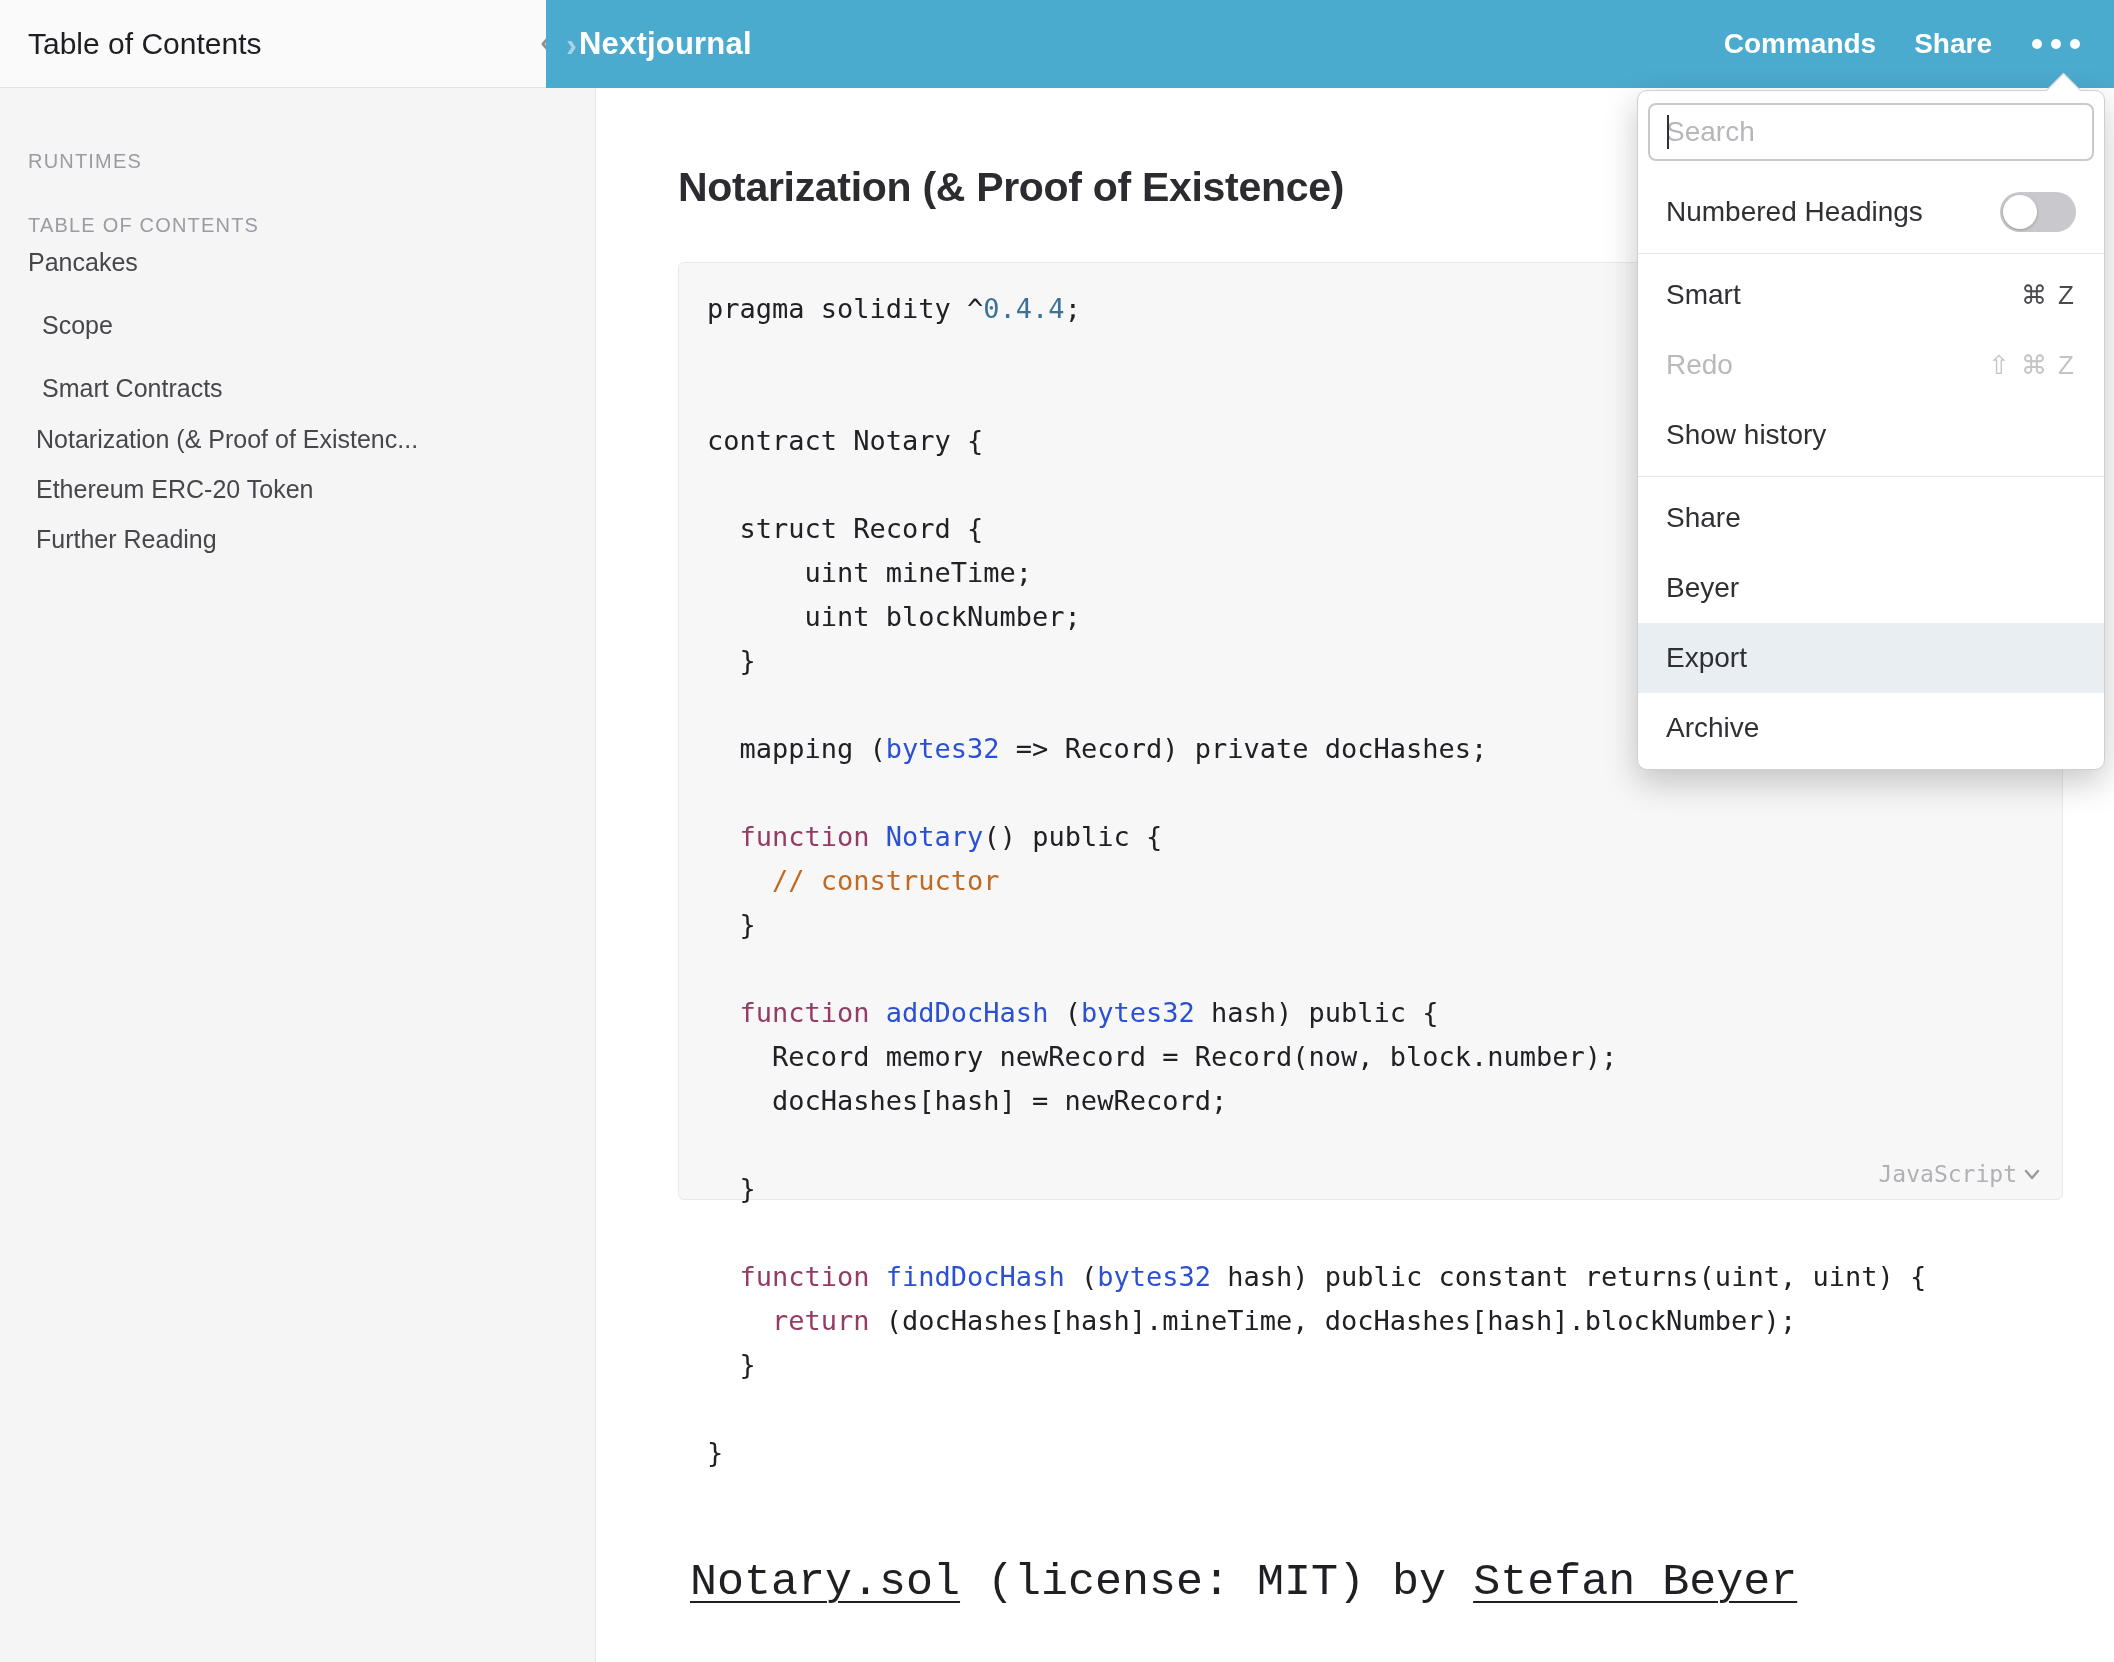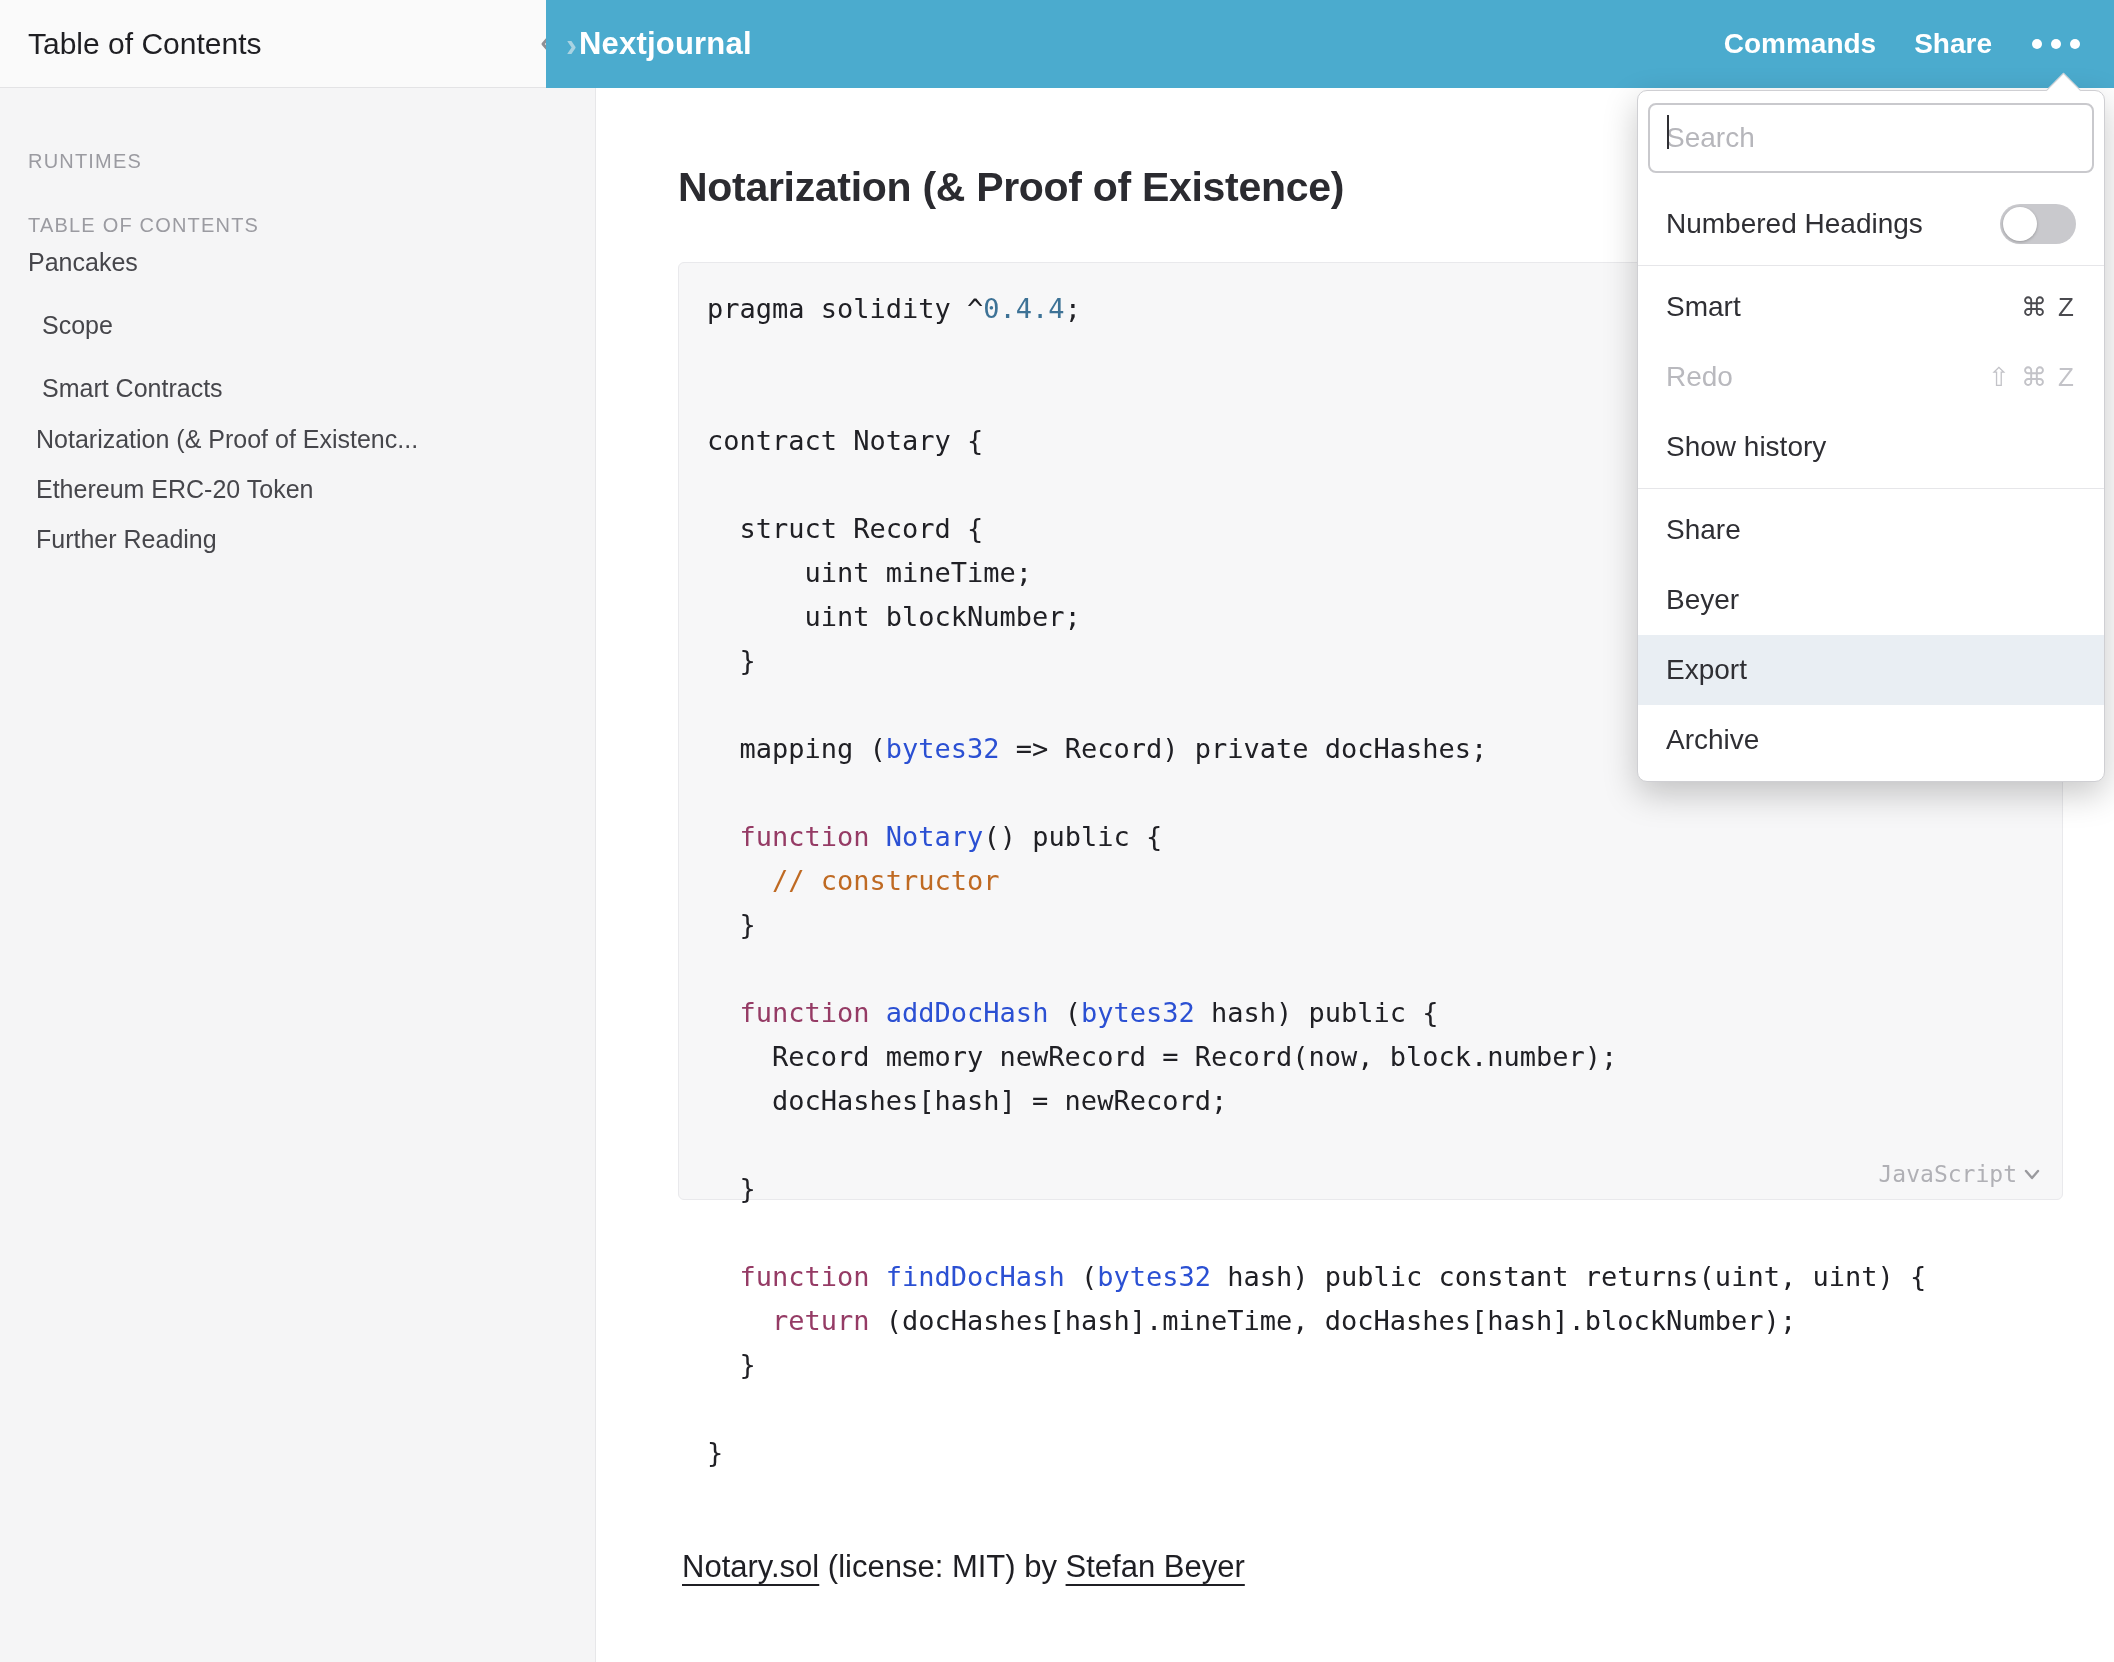--- a/index.html
+++ b/index.html
@@ -40,33 +40,33 @@
   
   .main-heading { position:absolute; left:678px; top:164px; margin:0; font-size:41px;
                   font-weight:700; color:#2b2b30; letter-spacing:-0.3px; }
   .code-block { position:absolute; left:678px; top:262px; width:1385px; height:938px;
                 background:#f7f7f8; border:1px solid #e9e9ec; border-radius:6px; box-sizing:border-box; }
   .code-pre { margin:0; padding:24px 28px; font-family:"DejaVu Sans Mono",monospace;
               font-size:27px; line-height:44px; color:#202025; }
   .code-line { white-space:pre; min-height:44px; }
   .lang-label { position:absolute; right:22px; bottom:12px; display:flex; align-items:center; gap:7px;
                 font-family:"DejaVu Sans Mono",monospace; font-size:23px; color:#b0b0b5; cursor:pointer; }
-  .footer-note { position:absolute; left:678px; top:1545px; margin:4px;
-                 font-family:Liberation Sans, sans-serif; font-size:31px; color:#1f1f24; }
+  .footer-note { position:absolute; left:678px; top:1545px; margin:12px;
+                 font-family:Liberation Mono, monospace; font-size:45px; color:#1f1f24; }
   .footer-note a { color:#1f1f24; text-decoration:underline; text-underline-offset:7px;
                    text-decoration-thickness:2px; cursor:pointer; }
 
   
   .dropdown { position:absolute; left:1637px; top:90px; width:468px; background:#fff;
               border:1px solid #cfcfd3; border-radius:10px;
               box-shadow:0 12px 34px rgba(0,0,0,.22); z-index:10; box-sizing:border-box; }
   .notch { position:absolute; top:-13px; right:28px; width:24px; height:24px; background:#fff;
            border-left:1px solid #cfcfd3; border-top:1px solid #cfcfd3; transform:rotate(45deg); }
   .search-wrap { padding:12px 10px 10px; position:relative; }
-  .search-input { width:100%; box-sizing:border-box; height:70px; border:2px solid #c9c9cd;
+  .search-input { width:100%; box-sizing:border-box; height:58px; border:2px solid #c9c9cd;
                   border-radius:8px; font-size:28px; padding:0 16px; color:#4c1d95;
                   font-family:"Liberation Sans",sans-serif; outline:none; background:#fff; }
   .search-input::placeholder { color:#b6b6bb; }
   .caret-bar { position:absolute; left:29px; top:24px; width:2px; height:34px; background:#2f2f34; }
   .menu-section { padding:6px 0; }
   .menu-section + .menu-section { border-top:1px solid #e6e6e9; }
   .menu-row { height:70px; display:flex; align-items:center; padding:0 28px;
               font-size:28px; color:#2f2f34; cursor:pointer; }
   .menu-row .menu-label { flex:1; }
   .menu-shortcut { color:#4a4a4f; font-size:26px; letter-spacing:2px; }

